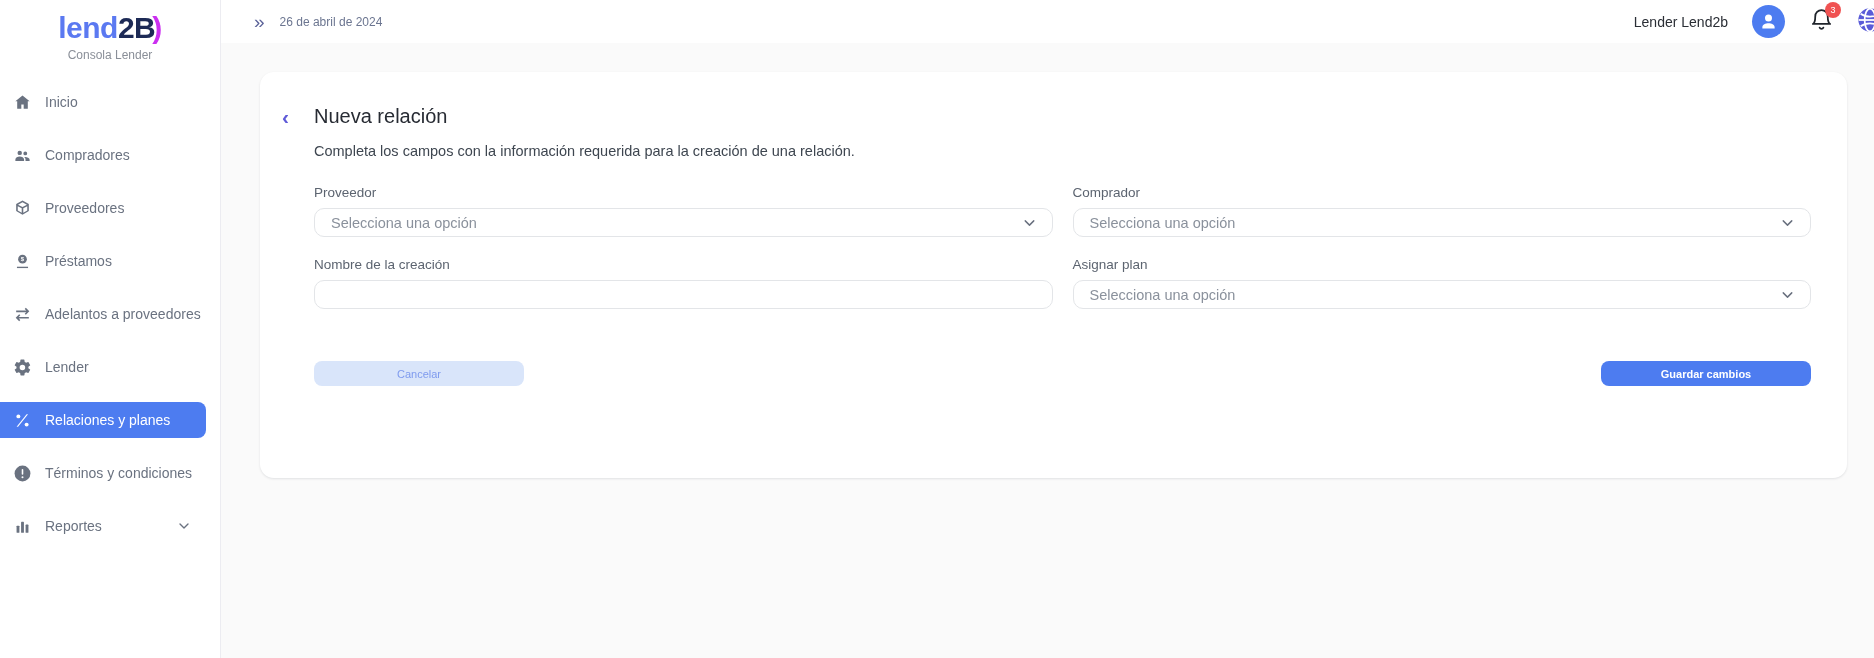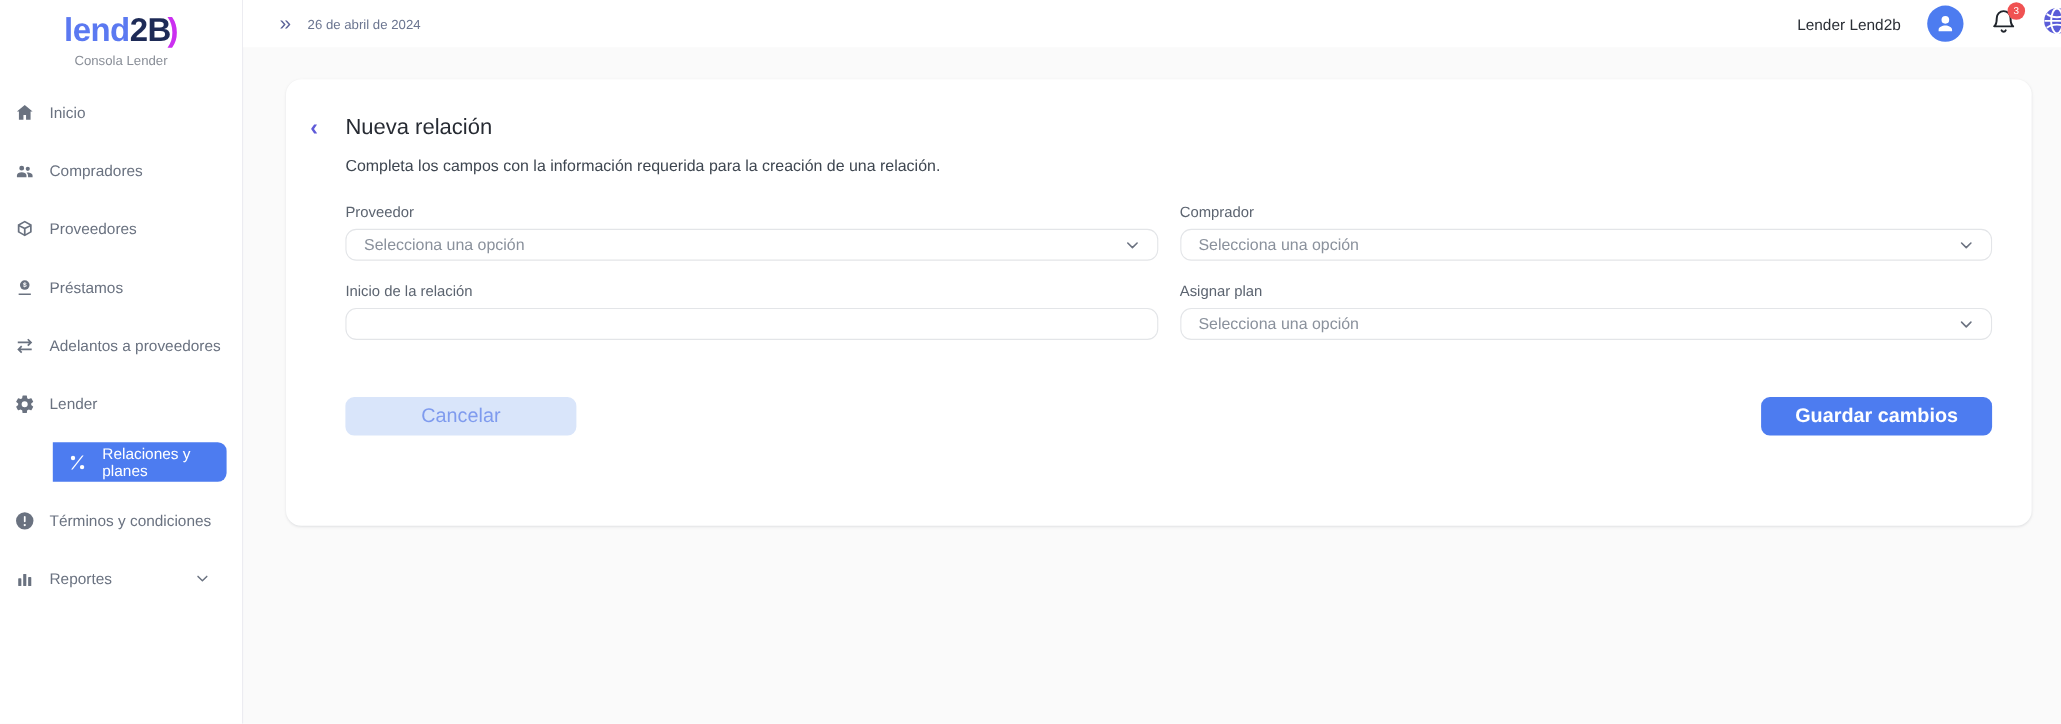--- a/index.html
+++ b/index.html
@@ -14,21 +14,21 @@
   .logo { font-size:30px; font-weight:700; letter-spacing:-0.5px; line-height:32px; }
   .logo .lp1 { color:#5b79f1; }
   .logo .lp2 { color:#1d2a56; }
   .logo .lp3 { color:#cb2ff0; font-weight:700; margin-left:-3px; }
   .logo-sub { font-size:12px; color:#8a8f98; margin-top:4px; }
   .nav { margin-top:22px; }
   .nav-item { display:flex; align-items:center; height:36px; margin:0 14px 17px 0; padding-left:13px;
               border-radius:0 8px 8px 0; color:#6a7280; font-size:14px; cursor:pointer; }
   .nav-item .ni-icon { width:19px; height:19px; flex:0 0 19px; margin-right:13px; display:flex; align-items:center; justify-content:center; }
   .nav-item .ni-icon svg { width:19px; height:19px; }
-  .nav-item.active { background:#4d7cf0; color:#ffffff;margin-left:48px; }
+  .nav-item.active { background:#4d7cf0; color:#ffffff; }
   .nav-item .ni-caret { margin-left:auto; margin-right:14px; width:16px; height:16px; color:#6a7280; }
   .nav-item .ni-caret svg { width:16px; height:16px; }
 
   
   .main { flex:1; display:flex; flex-direction:column; min-width:0; }
   .topbar { height:43px; background:#ffffff; display:flex; align-items:center; padding-left:33px; overflow:hidden; flex:0 0 auto; }
   .crumb-toggle { color:#5c6399; font-size:19px; line-height:1; cursor:pointer; }
   .topbar-date { margin-left:15px; font-size:12px; color:#6b7590; }
   .topbar-right { margin-left:auto; display:flex; align-items:center; }
   .user-name { font-size:14px; color:#2a2e35; }
@@ -58,22 +58,22 @@
   .select-box, .text-box { position:relative; height:29px; border:1px solid #e3e5e8; border-radius:10px;
                            background:#fff; display:flex; align-items:center; padding:0 16px; cursor:pointer; }
   .select-box .ph { font-size:14.5px; color:#8a919c; }
   .select-box .sel-caret { position:absolute; right:14px; top:50%; transform:translateY(-50%); color:#6b7280; }
   .select-box .sel-caret svg { width:17px; height:17px; display:block; }
   .text-box { padding:0; }
   .text-box input { width:100%; height:100%; border:none; outline:none; background:transparent;
                     font-family:"Liberation Sans",sans-serif; font-size:14.5px; color:#2a2e35; padding:0 16px; border-radius:10px; }
 
   .btn-row { display:flex; justify-content:space-between; margin-top:52px; }
-  .btn { height:35px; min-width:210px; border:none; border-radius:8px; font-family:"Liberation Sans",sans-serif;
-         font-size:18px; cursor:pointer; }
+  .btn { height:25px; min-width:210px; border:none; border-radius:8px; font-family:"Liberation Sans",sans-serif;
+         font-size:11px; cursor:pointer; }
   .btn-cancel { background:#d9e5fa; color:#7f9bee; }
   .btn-save { background:#4d7cf0; color:#ffffff; font-weight:700; }
 </style>
 </head>
 <body>
 
 <div class="app">
 
   <aside class="sidebar">
     <div class="logo-wrap">
@@ -230,21 +230,21 @@
                 <span class="ph">Selecciona una opción</span>
                 <span class="sel-caret">
                     <svg viewBox="0 0 24 24">
                       <path d="M6 9l6 6 6-6" fill="none" stroke="currentColor" stroke-width="2" stroke-linecap="round" stroke-linejoin="round"></path>
                     </svg>
                   </span>
               </div>
             </div>
 
             <div class="fgroup">
-              <label>Inicio de la relación</label>
+              <label>Nombre de la creación</label>
               <div class="text-box">
                 <input type="text" value="" style="">
               </div>
             </div>
 
             <div class="fgroup">
               <label>Asignar plan</label>
               <div class="select-box">
                 <span class="ph">Selecciona una opción</span>
                 <span class="sel-caret">

